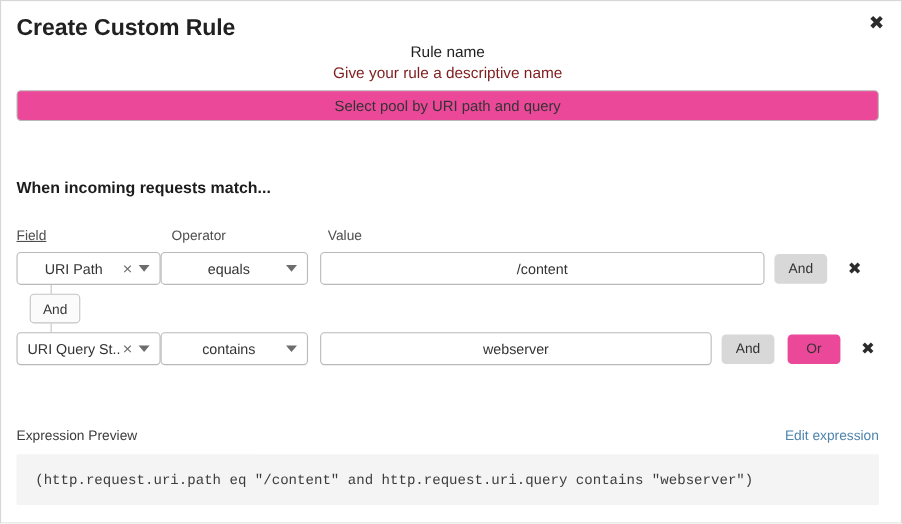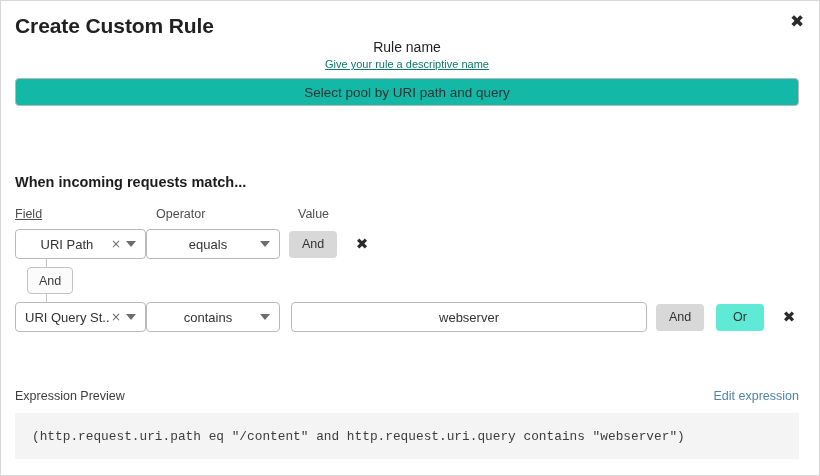--- a/index.html
+++ b/index.html
@@ -56,43 +56,42 @@
     top: 38px; left: 14px;
     width: 784px;
   }
   .label-strong {
     font-size: 14px;
     color: #1f1f1f;
     margin: 0 0 3px 0;
     font-weight: normal;
   }
   .label-help {
-    font-size: 11px;
-    color: #0f766e;
+    font-size: 14px;
+    color: #7f1d1d;
     margin: 0 0 8px 0;
-    text-decoration: underline;
   }
   .text-input {
     width: 784px;
     height: 28px;
     border: 1px solid #b9b9b9;
     border-radius: 4px;
     padding: 0 9px;
     font-size: 13.5px;
     color: #333333;
     font-family: "Liberation Sans", sans-serif;
-    background: #14b8a6;
+    background: #ec4899;
     outline: none;
   }
   .text-input::placeholder { color: #9a9a9a; }
 
   
   .match-heading {
     position: absolute;
-    top: 173px; left: 14px;
+    top: 162px; left: 14px;
     font-size: 14.5px;
     font-weight: bold;
     color: #1c1c1c;
   }
   .col-headers {
     position: absolute;
     top: 206px; left: 14px;
     width: 784px;
     height: 16px;
   }
@@ -181,21 +180,21 @@
     background: #d8d8d8;
     border: none;
     border-radius: 4px;
     font-size: 12.5px;
     color: #333333;
     font-family: "Liberation Sans", sans-serif;
     cursor: pointer;
     margin-left: 9px;
     flex: none;
   }
-  .logic-btn.or { background: #5eead4; margin-left: 12px; }
+  .logic-btn.or { background: #ec4899; margin-left: 12px; }
 
   .delete-row-btn {
     width: 24px; height: 24px;
     display: flex; align-items: center; justify-content: center;
     background: none; border: none; cursor: pointer;
     margin-left: 13px;
     padding: 0;
     flex: none;
   }
 
@@ -305,20 +304,21 @@
     <div class="condition-row first">
       <div class="select-control field-select">
         <span class="select-value">URI Path</span>
         <span class="clear-icon">×</span>
         <span class="caret-icon"></span>
       </div>
       <div class="select-control operator-select">
         <span class="select-value">equals</span>
         <span class="caret-icon"></span>
       </div>
+      <input class="value-input wide" type="text" value="/content" style="">
       <button class="logic-btn and">And</button>
       <button class="delete-row-btn">
         <span class="x-glyph small">✖</span>
       </button>
 
       <div class="connector">
         <div class="connector-line top"></div>
         <div class="connector-badge">And</div>
         <div class="connector-line bottom"></div>
       </div>

